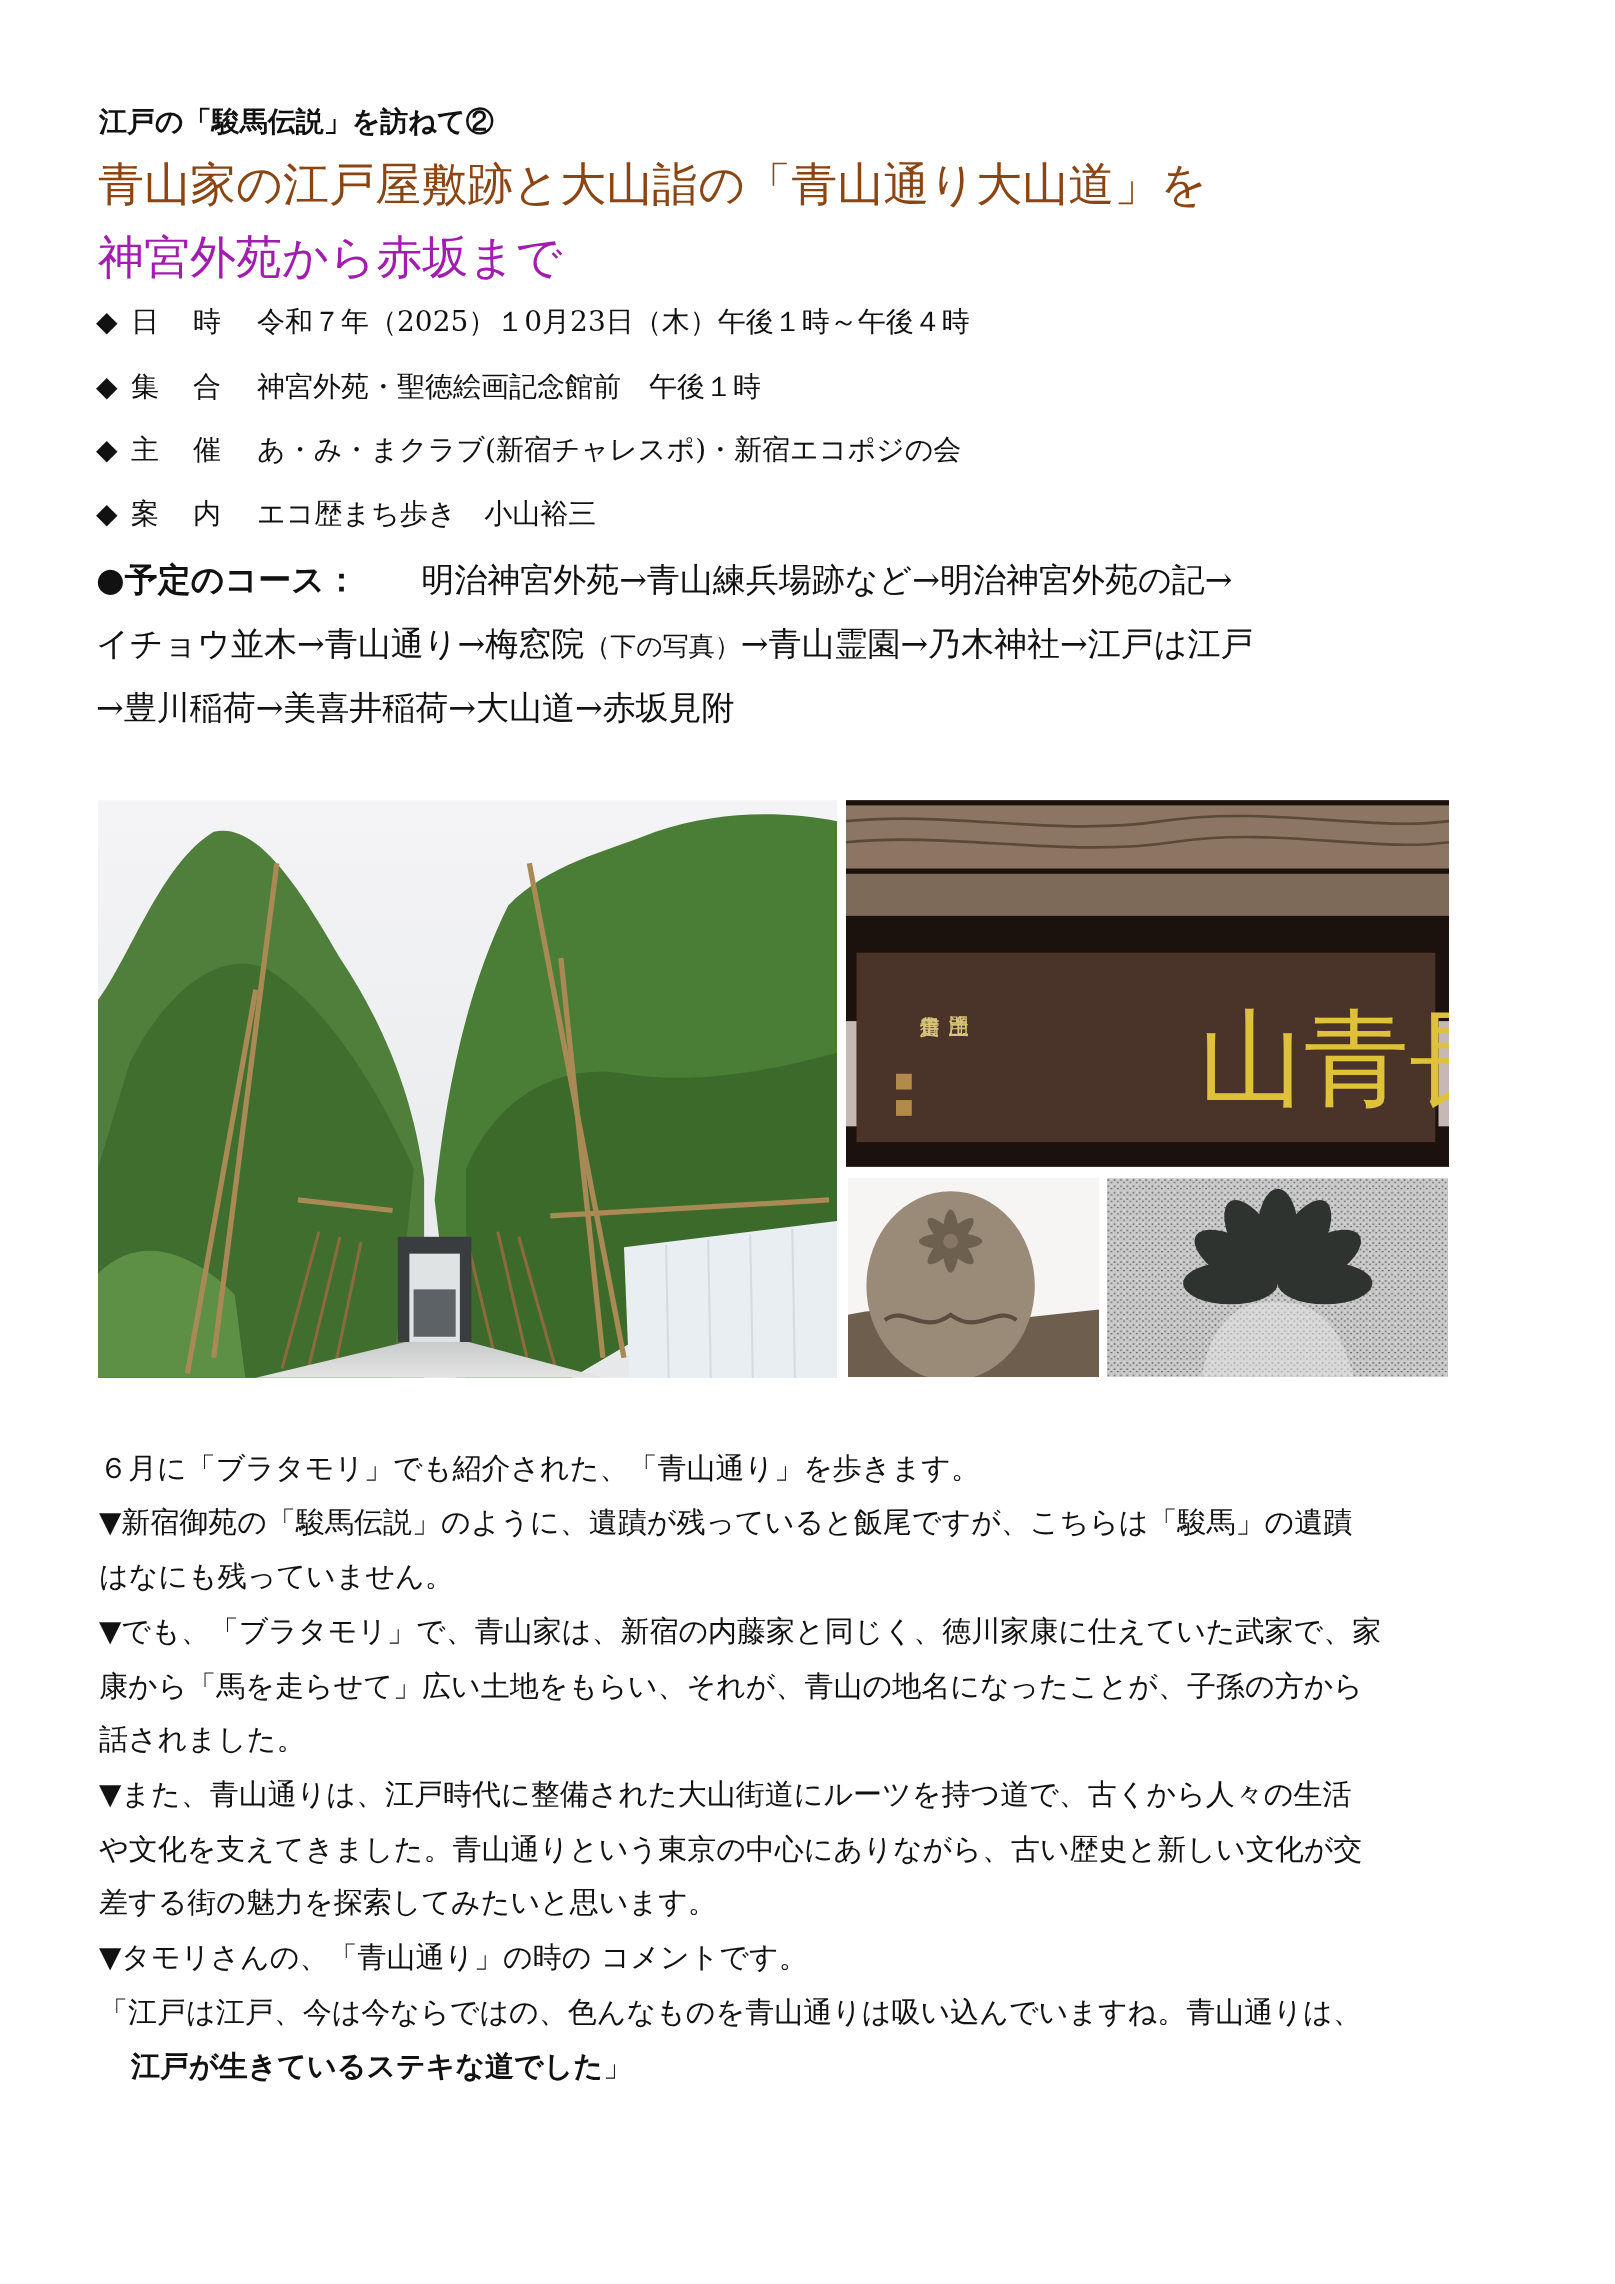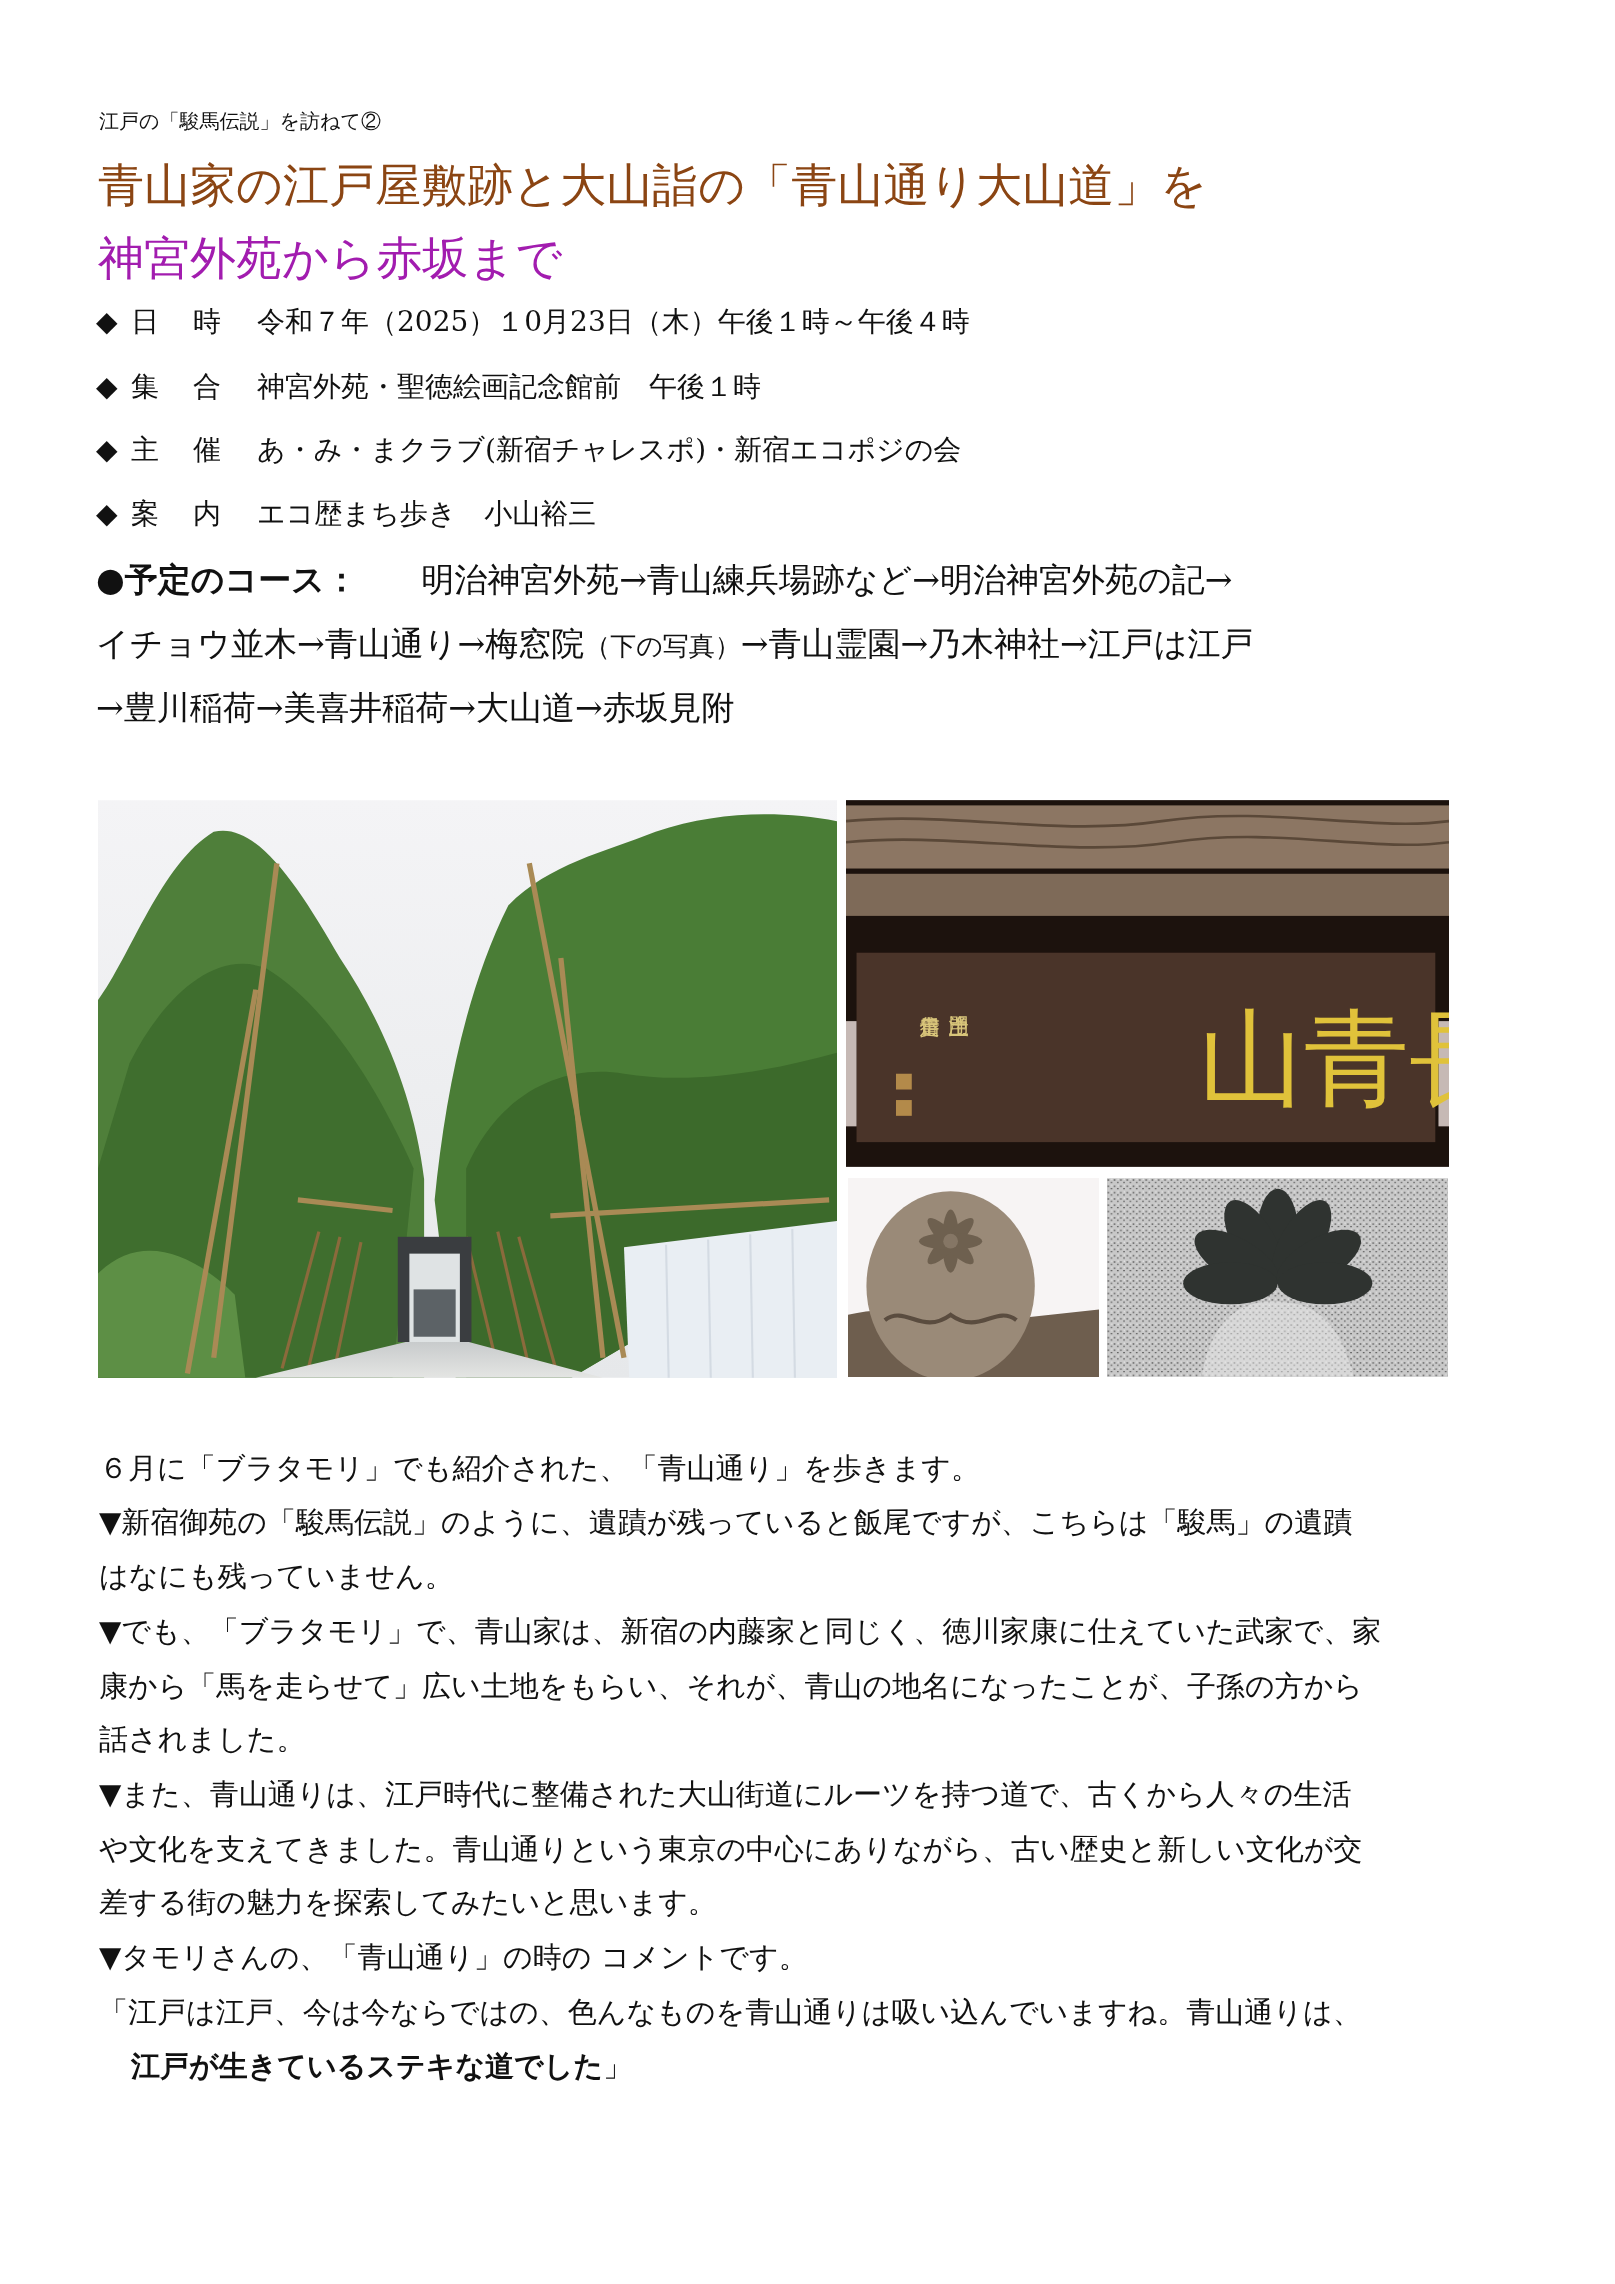--- a/index.html
+++ b/index.html
@@ -1,20 +1,20 @@
 <!DOCTYPE html>
 <html style="font-size:8.4px"><head>
 <meta charset="utf-8">
 <style>
   html, body { margin:0; padding:0; background:#ffffff; }
   body { width:1616px; height:2284px; position:relative; overflow:hidden;
          font-family:"DejaVu Serif","Liberation Serif",serif; color:#111; }
   .abs { position:absolute; }
-  .subtitle { left:99px; top:103px; font-size:20px; line-height:37px; white-space:nowrap; }
-  .title { left:98px; font-family:Liberation Sans, sans-serif; font-size:46px;
+  .subtitle { left:99px; top:103px; font-size:28px; line-height:37px; white-space:nowrap;font-weight:bold; }
+  .title { left:98px; font-family:Liberation Serif, serif; font-size:46px;
            line-height:58px; white-space:nowrap; }
   .title1 { top:156px; }
   .title2 { top:229px; }
   .info { left:96px; font-size:28px; line-height:42px; white-space:nowrap; }
   .info .mark { display:inline-block; width:35px; }
   .info .lbl { display:inline-block; width:126px; letter-spacing:34px; }
   .course { left:96px; font-size:33px; line-height:42px; white-space:nowrap; }
   .course b { font-weight:bold; }
   .course .gap { display:inline-block; width:63px; }
   .course .note { font-size:26px; }

